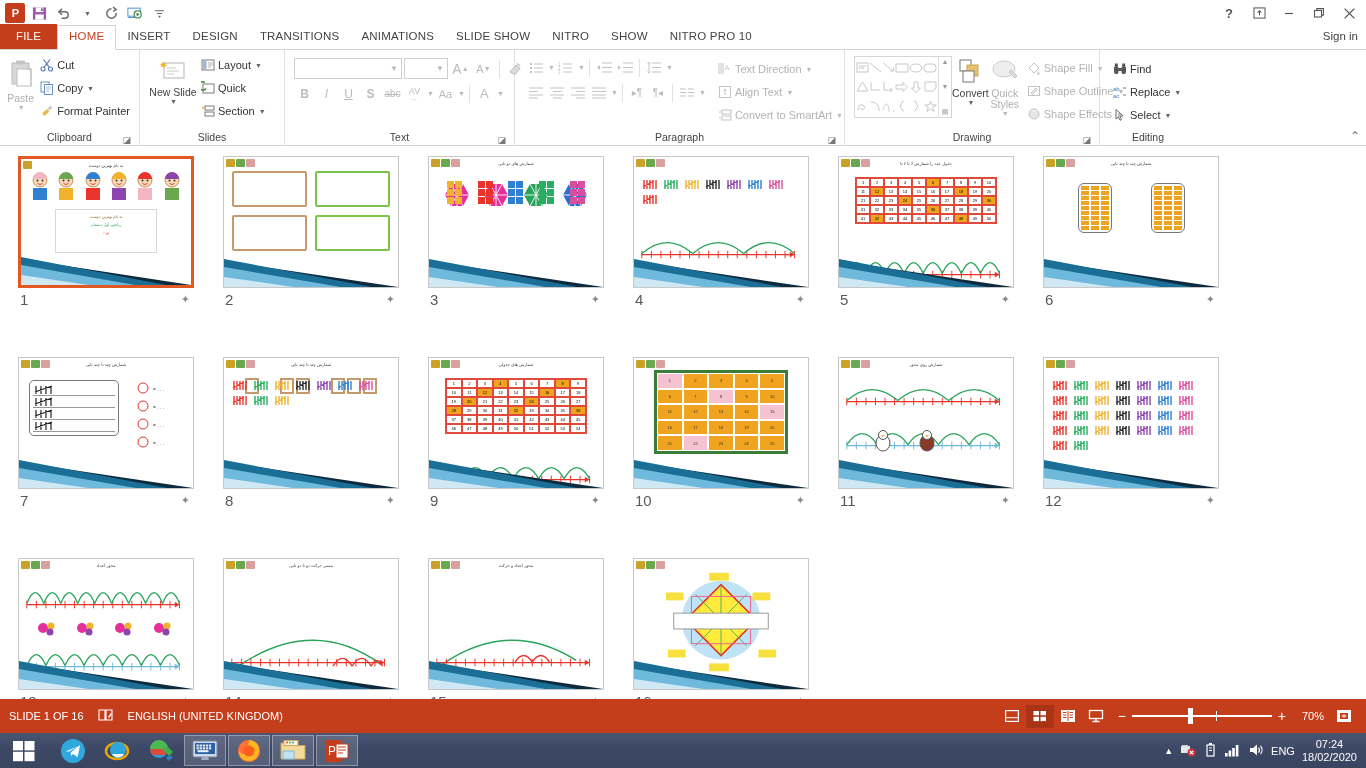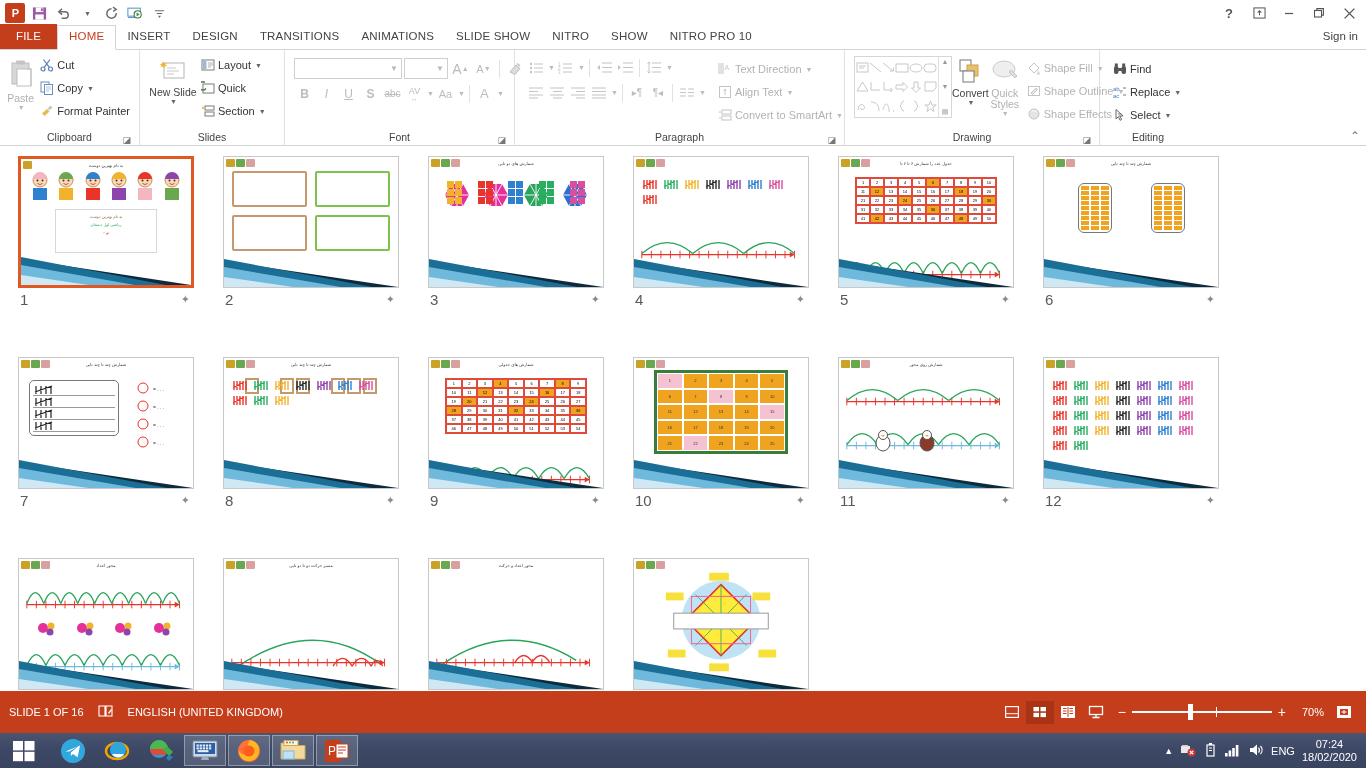--- a/index.html
+++ b/index.html
@@ -194,21 +194,21 @@
   .slide-title {
     position: absolute; top: 4px; left: 0; right: 0;
     text-align: center; font-size: 4.2px; color: #333;
     direction: rtl; padding: 0 16px; line-height: 6px;
   }
   .tiny-imgs { position: absolute; top: 2px; left: 2px; display: flex; gap: 1px; }
   .tiny-img { width: 9px; height: 8px; border-radius: 1px; }
 
   
   .statusbar {
-    position: absolute; bottom: 35px; left: 0; right: 0; height: 42px;
+    position: absolute; bottom: 35px; left: 0; right: 0; height: 34px;
     background: #c43e1c; color: #fff;
     display: flex; align-items: center; font-size: 11px;
   }
   .sb-left { display: flex; align-items: center; gap: 14px; padding-left: 9px; }
   .sb-right {
     margin-left: auto; display: flex; align-items: center;
     gap: 0px; padding-right: 8px;
   }
   .viewbtn {
     width: 28px; height: 23px; display: flex; align-items: center;
@@ -467,21 +467,21 @@
         <div class="fbtn" style="font-size:9px;flex-direction:column">AV<span style="font-size:7px;line-height:5px">↔</span></div>
         <span class="caret dis">▼</span>
         <div class="fbtn" style="font-size:11px">Aa</div>
         <span class="caret dis">▼</span>
         <div class="vsep"></div>
         <div class="fbtn" style="font-size:13px">A</div>
         <span class="caret dis">▼</span>
       </div>
     </div>
     <div class="grp-label">
-      <span>Font</span>
+      <span>Text</span>
       <span class="dlg-launcher">◪</span>
     </div>
   </div>
 
   <div class="grp" style="width:330px">
     <div class="grp-body" style="padding:4px 0 0 6px">
       <div style="display:flex;flex-direction:column;gap:4px">
         <div class="prow">
           <div class="pbtn">
             <svg width="15" height="13" viewBox="0 0 15 13">

